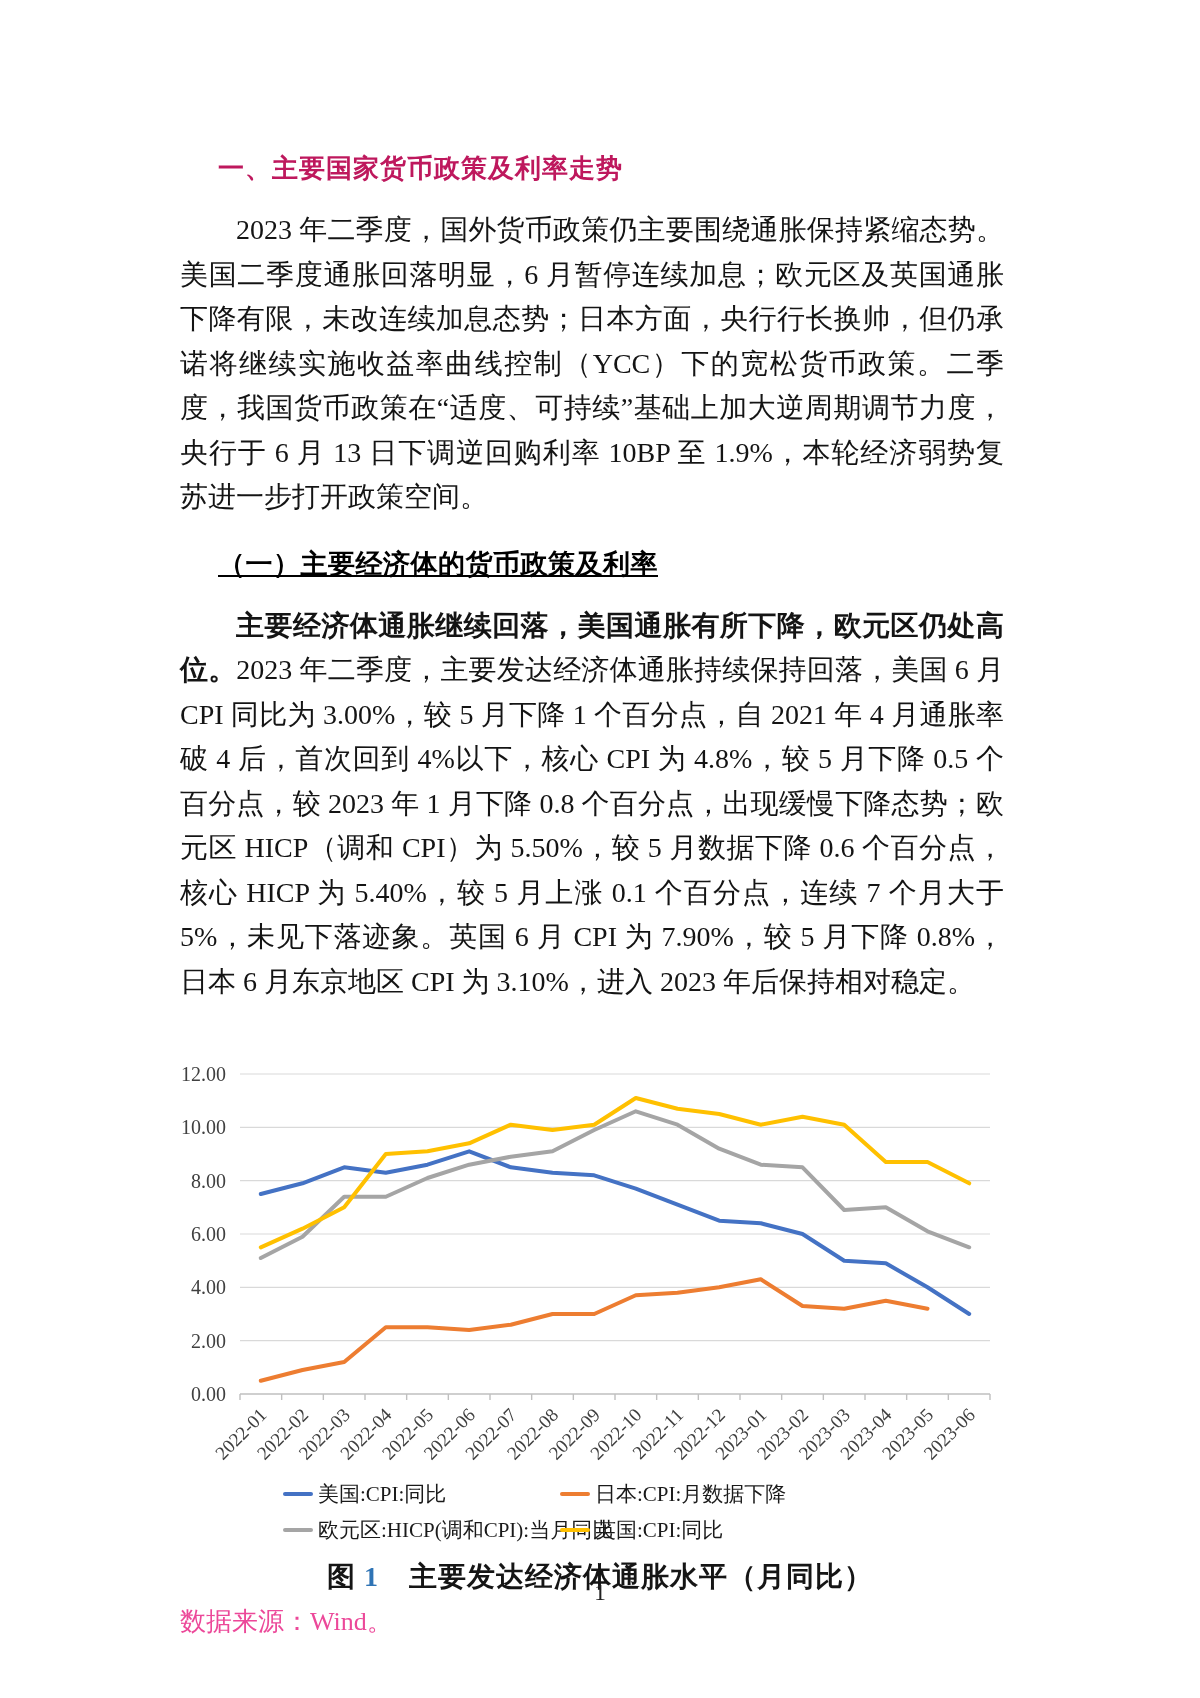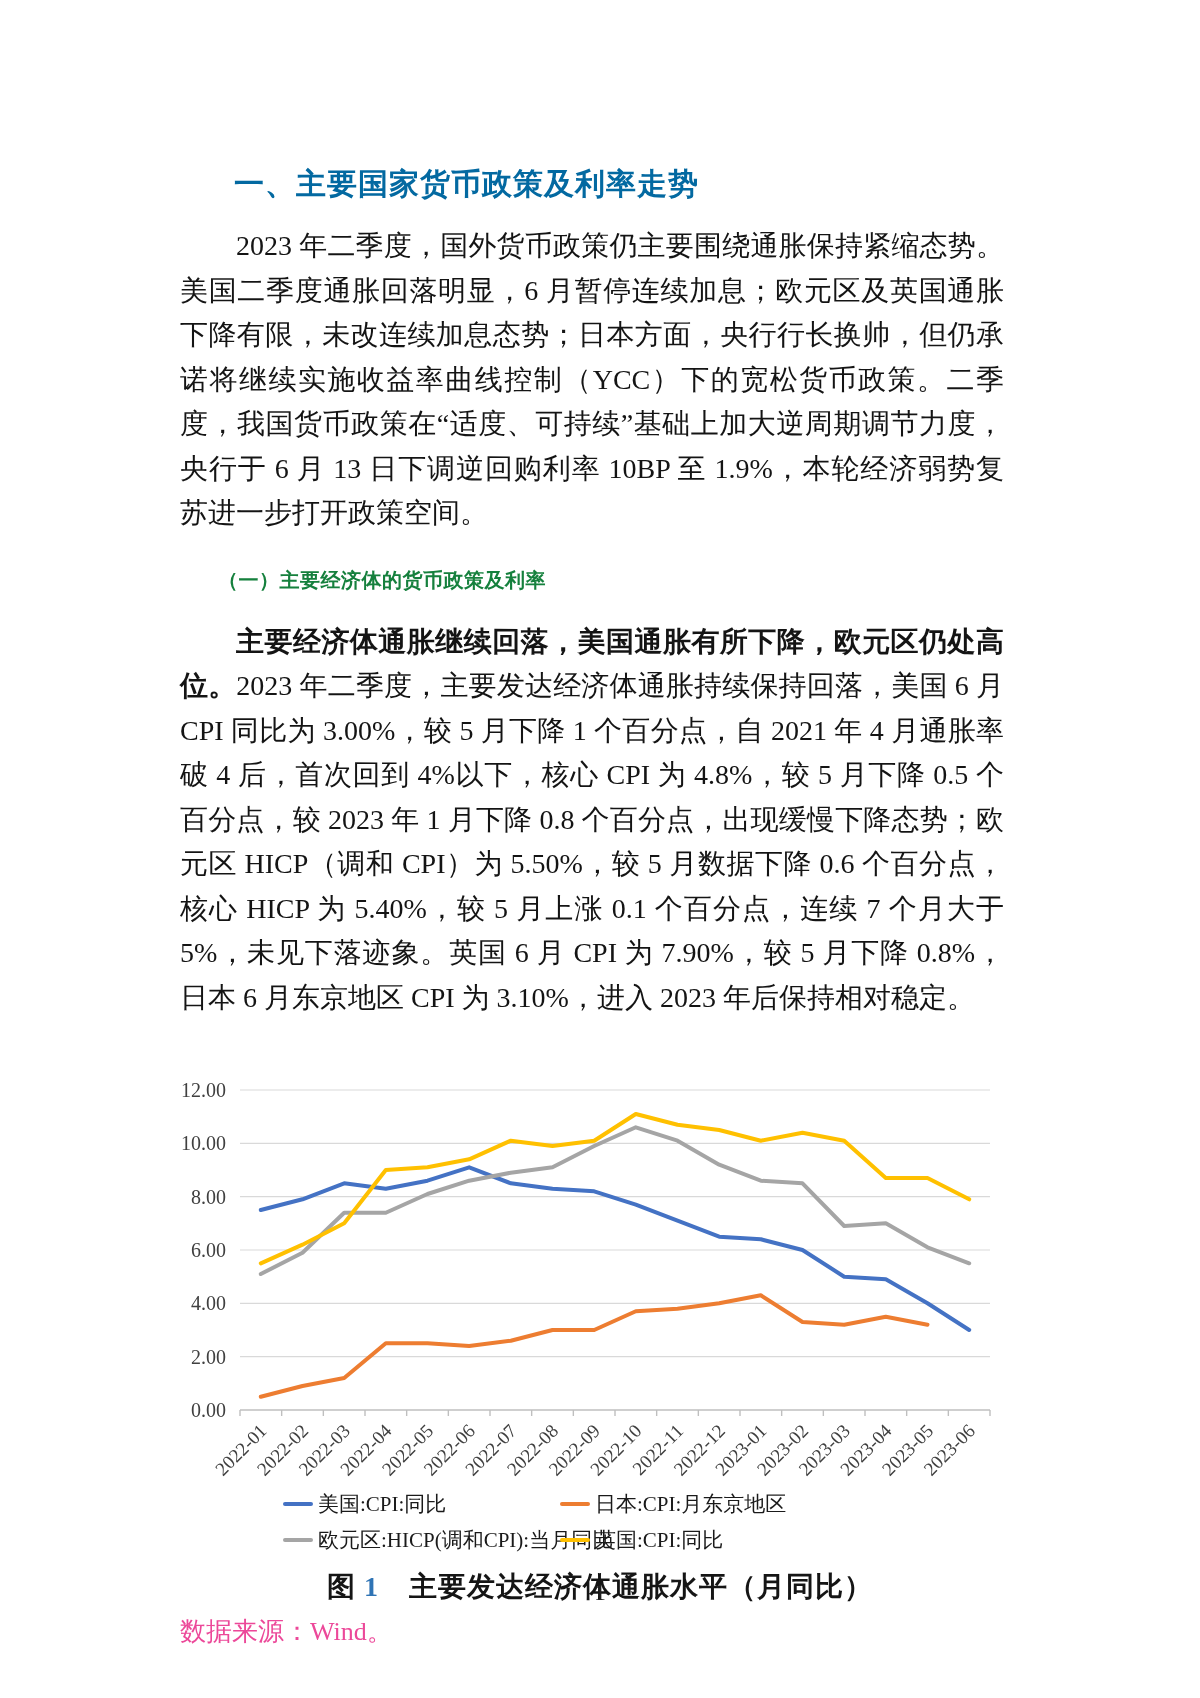--- a/index.html
+++ b/index.html
@@ -4,37 +4,37 @@
 <style>
   html,body{margin:0;padding:0;background:#e9e9e9;}
   .page{
     width:1200px;height:1698px;background:#ffffff;position:relative;
     margin:0 auto;overflow:hidden;
     font-family:"Liberation Serif","DejaVu Serif",serif;color:#111111;
   }
   .content{margin-left:180px;width:840px;padding-top:150px;}
   .heading{
     font-family:"Liberation Sans","DejaVu Sans",sans-serif;
-    font-size:30px;font-weight:bold;color:#0369a1;
-    margin:16px;padding-left:38px;line-height:36px;letter-spacing:1px;
+    font-size:26px;font-weight:bold;color:#be185d;
+    margin:0;padding-left:38px;line-height:36px;letter-spacing:1px;
   }
   .body-para{
     font-size:28px;line-height:44.5px;text-align:justify;
     text-indent:56px;margin:22px 16px 0 0;color:#141414;
   }
   .subheading{
-    font-size:20px;font-weight:bold;color:#15803d;
-    margin:26px 0 0 0;padding-left:38px;line-height:36px;letter-spacing:0.5px;
+    font-size:27px;font-weight:bold;color:#000000;
+    margin:26px 0 0 0;padding-left:38px;line-height:36px;letter-spacing:0.5px;text-decoration:underline;
   }
   .lead-bold{font-weight:bold;}
   .chart-block{margin-left:5px;margin-top:40px;width:820px;}
   #chart-svg{display:block;width:820px;height:430px;overflow:visible;}
   .legend{
     display:grid;grid-template-columns:277px auto;row-gap:8px;
-    padding-left:98px;
+    padding-left:98px;margin-top:6px;
     font-size:21px;color:#1a1a1a;
   }
   .legend-item{display:flex;align-items:center;gap:5px;white-space:nowrap;}
   .legend-swatch{display:inline-block;width:30px;height:4.5px;border-radius:2px;flex:0 0 auto;}
   .caption{
     text-align:center;font-size:28px;font-weight:bold;color:#151515;
     margin:14px 0 0 0;letter-spacing:1px;
   }
   .caption .fig-num{color:#2f74b5;margin-left:8px;}
   .caption .fig-title{margin-left:30px;}
@@ -116,21 +116,21 @@
           <path d=" M 75.8 214.0 L 117.5 192.7 L 159.2 152.7 L 200.8 152.7 L 242.5 134.0 L 284.2 120.7 L 325.8 112.7 L 367.5 107.3 L 409.2 86.0 L 450.8 67.3 L 492.5 80.7 L 534.2 104.7 L 575.8 120.7 L 617.5 123.3 L 659.2 166.0 L 700.8 163.3 L 742.5 187.3 L 784.2 203.3" fill="none" stroke="#A5A5A5" stroke-width="4" stroke-linejoin="round" stroke-linecap="round"></path>
           <path d=" M 75.8 203.3 L 117.5 184.7 L 159.2 163.3 L 200.8 110.0 L 242.5 107.3 L 284.2 99.3 L 325.8 80.7 L 367.5 86.0 L 409.2 80.7 L 450.8 54.0 L 492.5 64.7 L 534.2 70.0 L 575.8 80.7 L 617.5 72.7 L 659.2 80.7 L 700.8 118.0 L 742.5 118.0 L 784.2 139.3" fill="none" stroke="#FFC000" stroke-width="4" stroke-linejoin="round" stroke-linecap="round"></path>
         </svg>
       <div class="legend" id="chart-legend">
           <div class="legend-item">
             <span class="legend-swatch" style="background: rgb(68, 114, 196);"></span>
             <span>美国:CPI:同比</span>
           </div>
           <div class="legend-item">
             <span class="legend-swatch" style="background: rgb(237, 125, 49);"></span>
-            <span>日本:CPI:月东京地区</span>
+            <span>日本:CPI:月数据下降</span>
           </div>
           <div class="legend-item">
             <span class="legend-swatch" style="background: rgb(165, 165, 165);"></span>
             <span>欧元区:HICP(调和CPI):当月同比</span>
           </div>
           <div class="legend-item">
             <span class="legend-swatch" style="background: rgb(255, 192, 0);"></span>
             <span>英国:CPI:同比</span>
           </div>
         </div>

